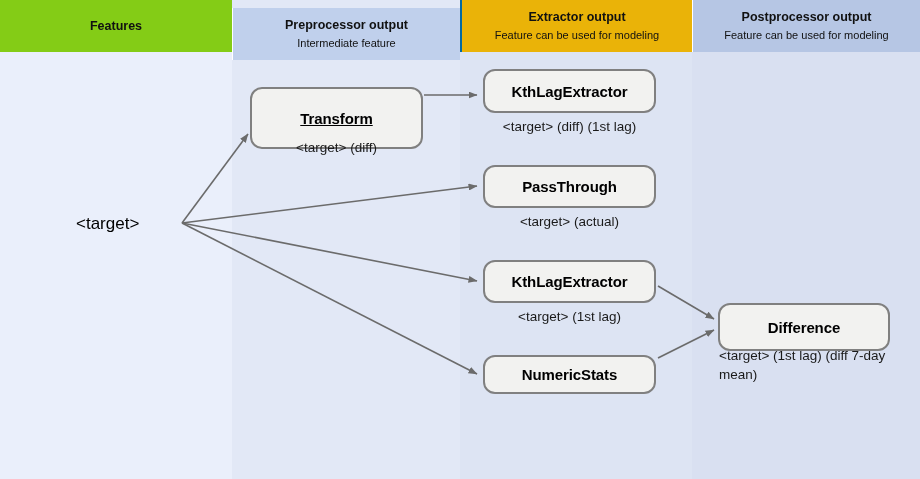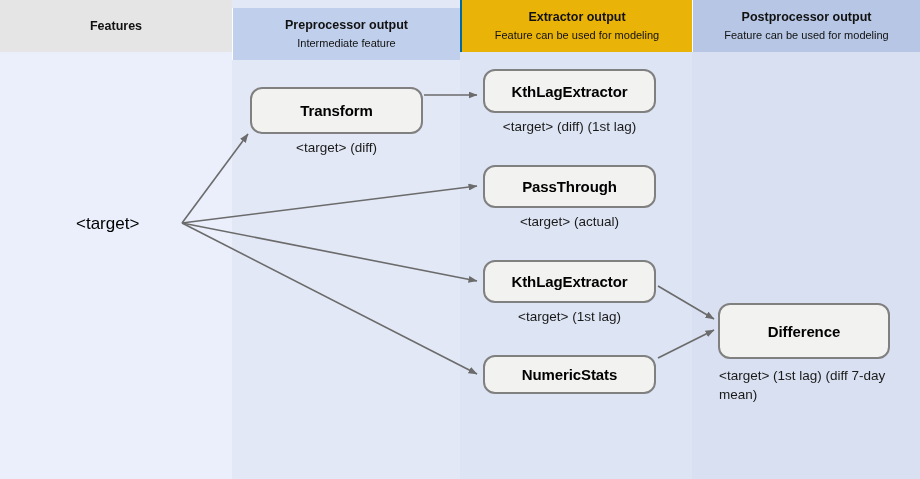--- a/index.html
+++ b/index.html
@@ -35,21 +35,21 @@
     top: 0;
     height: 52px;
     box-sizing: border-box;
     display: flex;
     flex-direction: column;
     align-items: center;
     justify-content: center;
     text-align: center;
     color: #111111;
   }
-  .hdr-1 { left: 0px;   width: 232px; background: #e5e5e5; }
+  .hdr-1 { left: 0px;   width: 232px; background: #84cc16; }
   .hdr-2 { left: 232px; width: 228px; background: #c0d0ec; border-left: 1px solid #ffffff; margin-top: 8px; }
   .hdr-3 { left: 460px; width: 232px; background: #eab308; border-left: 2px solid #0369a1; }
   .hdr-4 { left: 692px; width: 228px; background: #b6c6e4; border-left: 1px solid #ffffff; }
   .hdr-title {
     font-size: 12.5px;
     font-weight: bold;
     line-height: 15px;
   }
   .hdr-sub {
     font-size: 11px;
@@ -141,30 +141,30 @@
       <line x1="182" y1="223" x2="477" y2="281"></line>
       <line x1="182" y1="223" x2="477" y2="374"></line>
       <line x1="424" y1="95" x2="477" y2="95"></line>
       <line x1="658" y1="286" x2="714" y2="319"></line>
       <line x1="658" y1="358" x2="714" y2="330"></line>
     </g>
   </svg>
 
   <div class="root-label" style="left:76px; top:214px;">&lt;target&gt;</div>
 
-  <div class="node" style="left:250px; top:87px; width:173px; height:47px;">Transform</div>
+  <div class="node" style="left:250px; top:87px; width:173px; height:62px;text-decoration:underline;">Transform</div>
   <div class="cap" style="left:250px; top:138px; width:173px; text-align:center;">&lt;target&gt; (diff)</div>
 
   <div class="node" style="left:483px; top:69px; width:173px; height:44px;">KthLagExtractor</div>
   <div class="cap" style="left:463px; top:117px; width:213px; text-align:center;">&lt;target&gt; (diff) (1st lag)</div>
 
   <div class="node" style="left:483px; top:165px; width:173px; height:43px;">PassThrough</div>
   <div class="cap" style="left:463px; top:212px; width:213px; text-align:center;">&lt;target&gt; (actual)</div>
 
   <div class="node" style="left:483px; top:260px; width:173px; height:43px;">KthLagExtractor</div>
   <div class="cap" style="left:463px; top:307px; width:213px; text-align:center;">&lt;target&gt; (1st lag)</div>
 
   <div class="node" style="left:483px; top:355px; width:173px; height:39px;">NumericStats</div>
 
-  <div class="node" style="left:718px; top:303px; width:172px; height:56px;">Difference</div>
-  <div class="cap wrap" style="left:719px; top:346px; width:178px;margin-top:20px;">&lt;target&gt; (1st lag) (diff 7-day mean)</div>
+  <div class="node" style="left:718px; top:303px; width:172px; height:48px;">Difference</div>
+  <div class="cap wrap" style="left:719px; top:346px; width:178px;">&lt;target&gt; (1st lag) (diff 7-day mean)</div>
 
 </div>
 
 </body></html>

